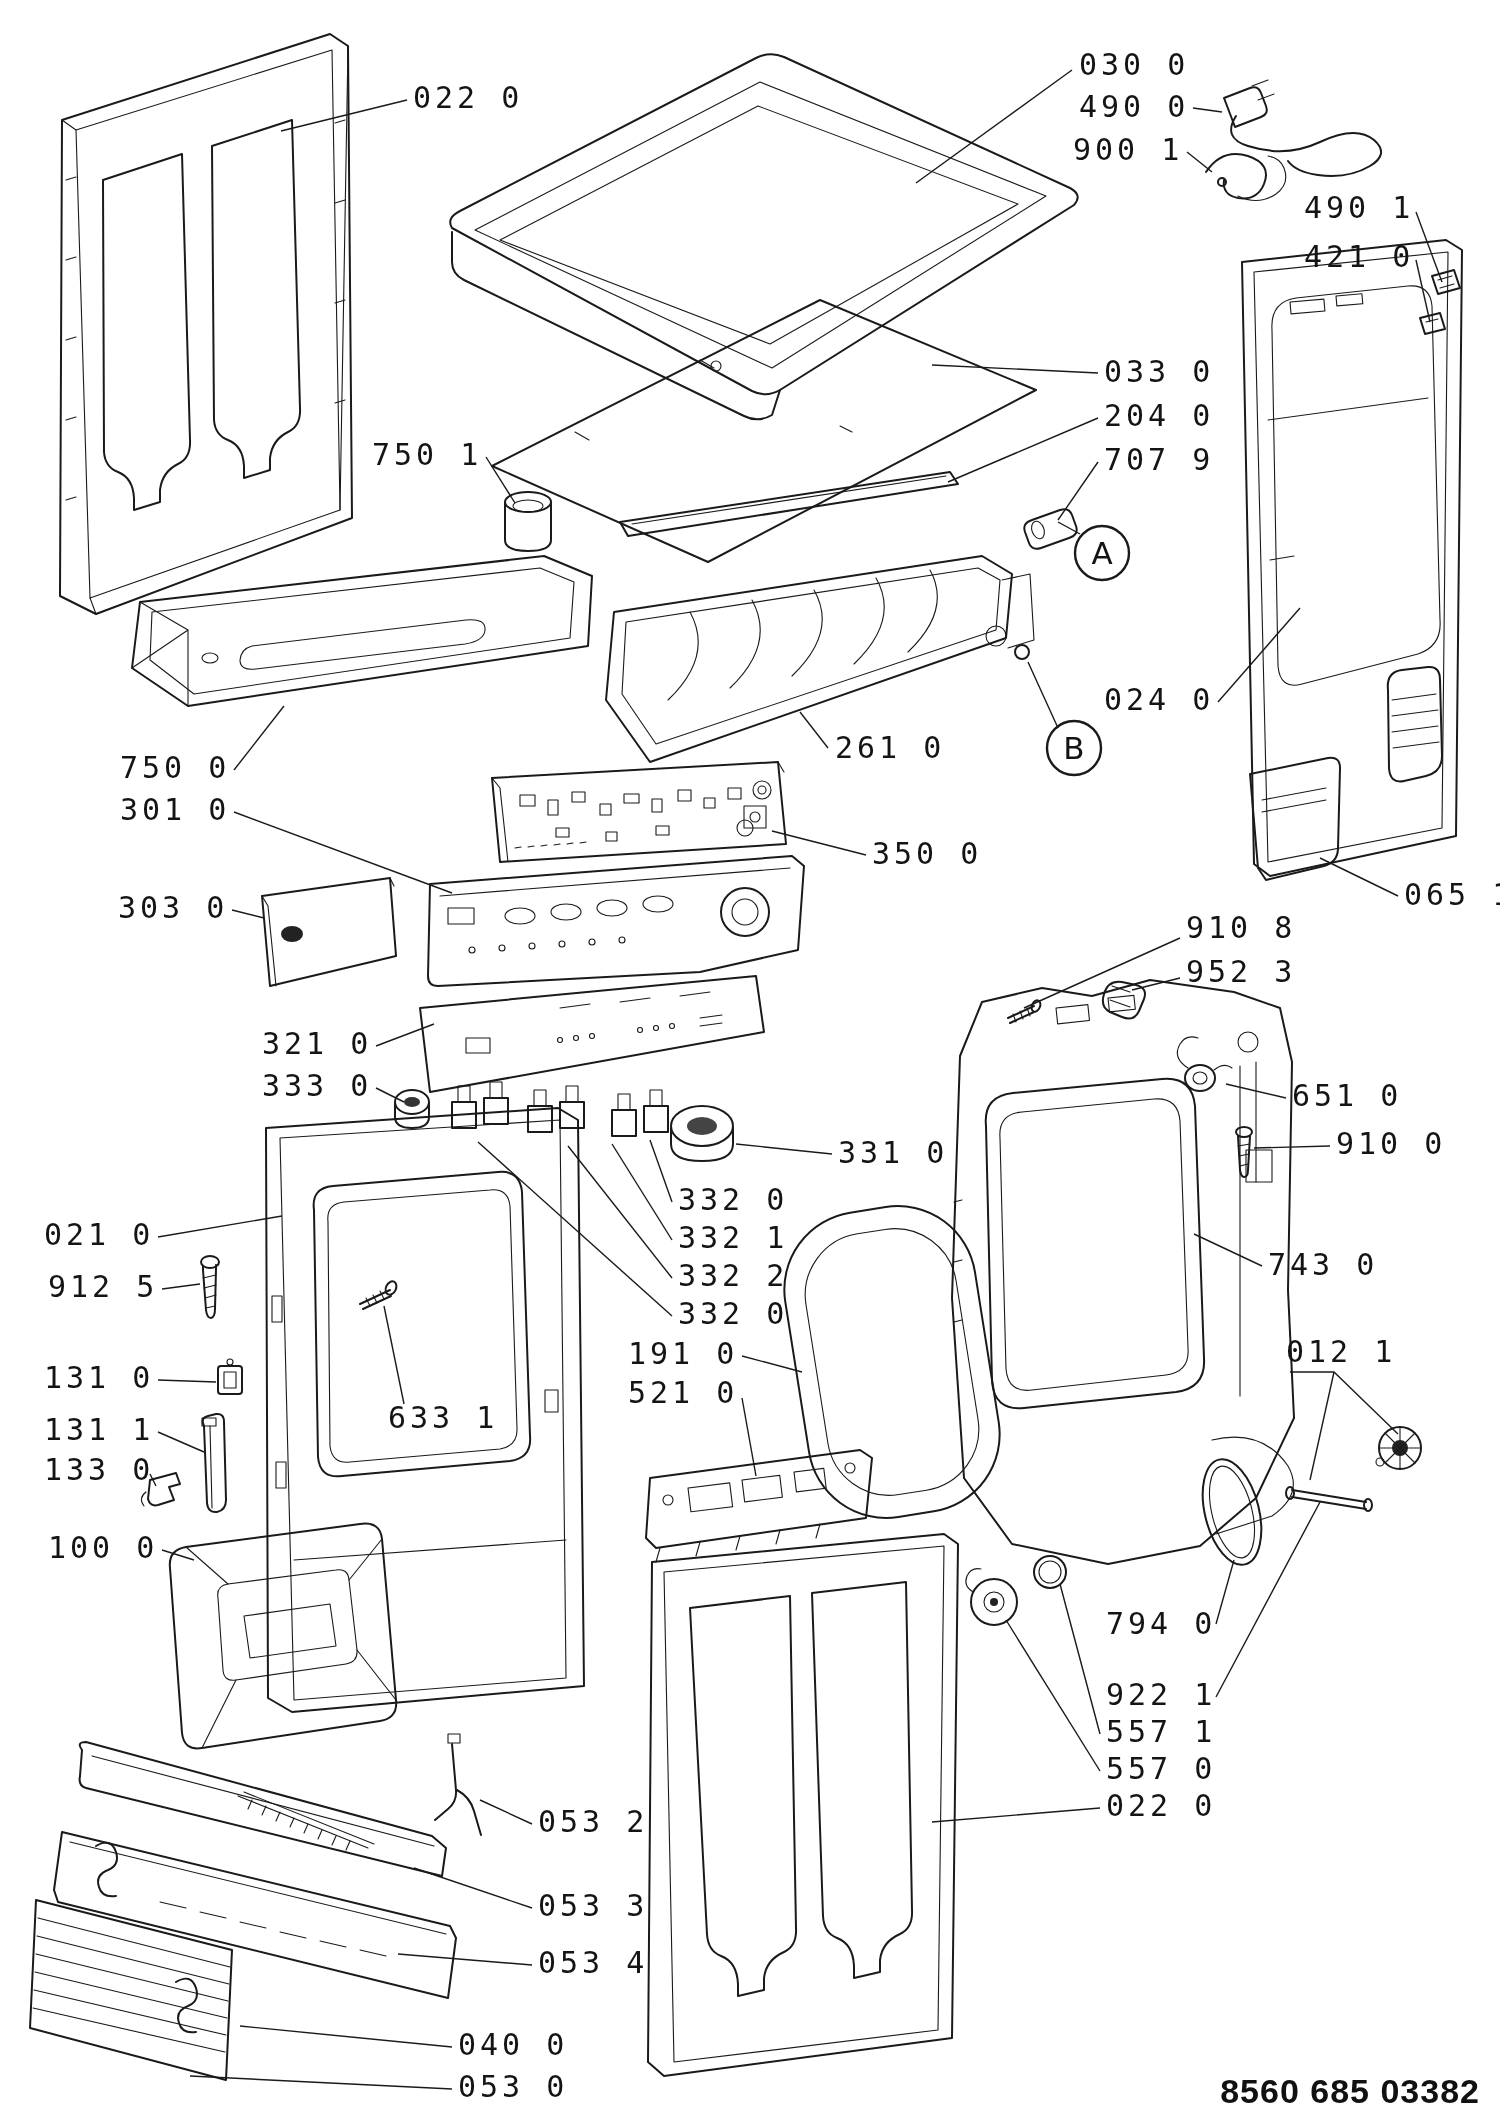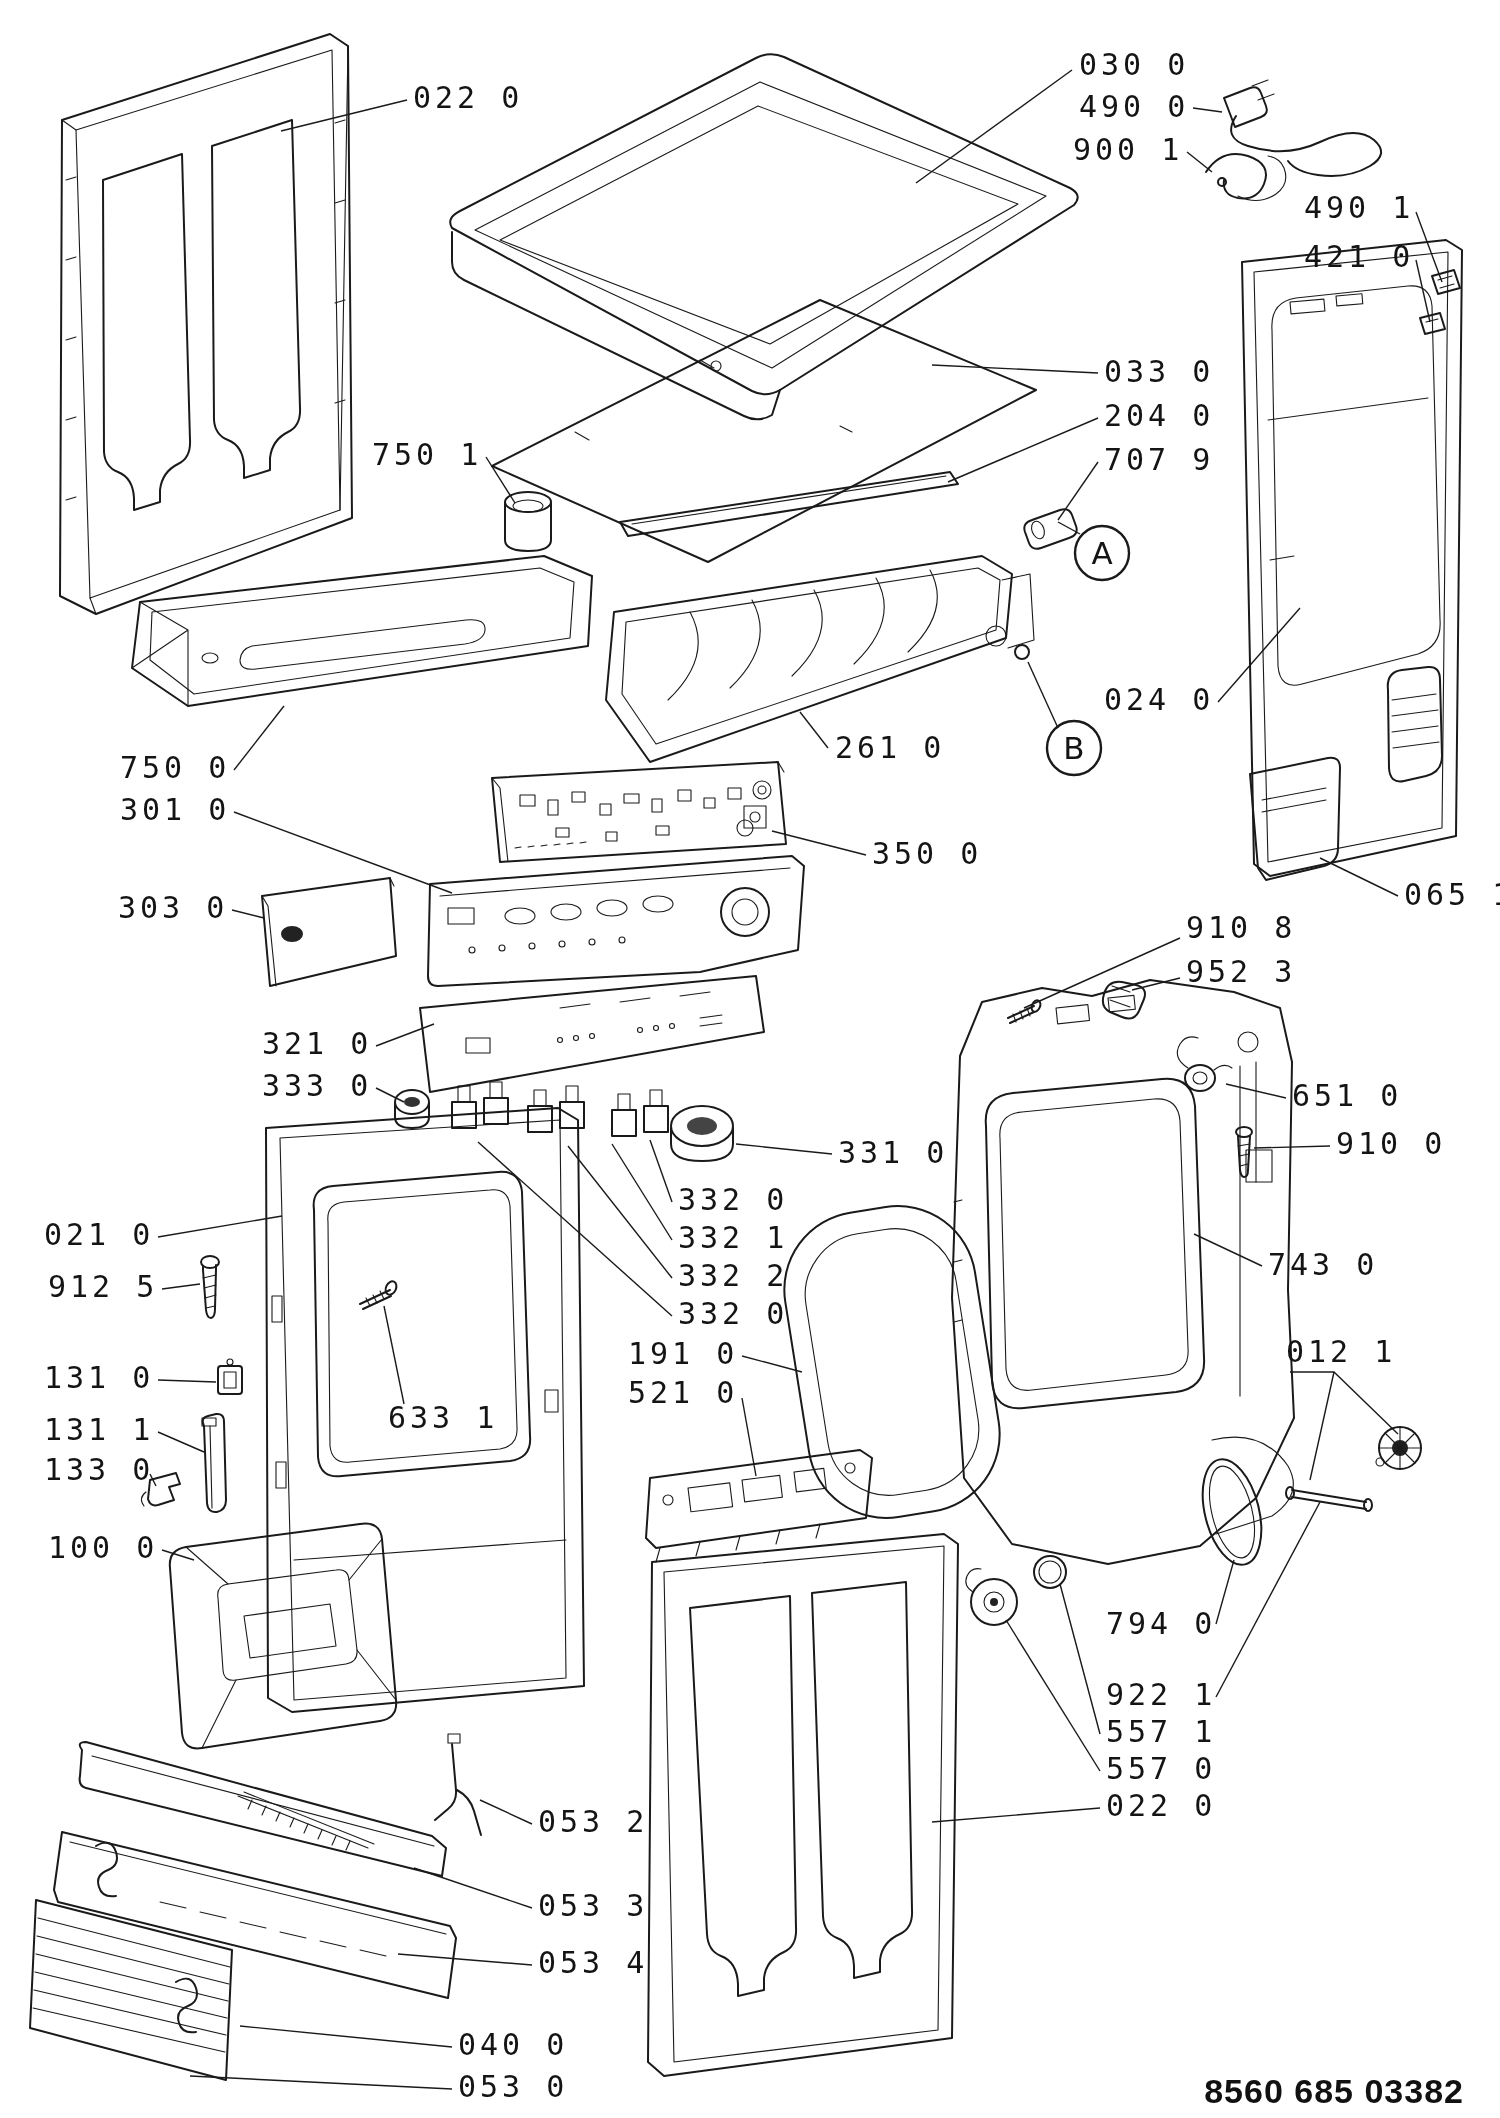--- a/index.html
+++ b/index.html
@@ -4,21 +4,21 @@
 <style>
   html,body{margin:0;padding:0;background:#e8e8e8;}
   .page{position:relative;width:1500px;height:2118px;background:#ffffff;margin:0 auto;overflow:hidden;}
   svg{position:absolute;left:0;top:0;}
   .ln path,.ln rect,.ln circle,.ln ellipse,.ln line{fill:none;stroke:#1a1a1a;stroke-width:2;stroke-linejoin:round;stroke-linecap:round;}
   .ln .thin{stroke-width:1.1;}
   .leader{fill:none;stroke:#1a1a1a;stroke-width:1.4;}
   .plabel{font-family:"DejaVu Sans Mono",monospace;font-size:30px;letter-spacing:4px;fill:#141414;}
   .callout-circle{fill:none;stroke:#1a1a1a;stroke-width:2.4;}
   .callout-letter{font-family:"DejaVu Sans",sans-serif;font-size:31px;fill:#141414;text-anchor:middle;}
-  .doc-number{position:absolute;right:36px;top:2072px;font-family:"Liberation Sans",sans-serif;font-weight:bold;font-size:34px;color:#111;letter-spacing:1px;}
+  .doc-number{position:absolute;right:20px;top:2072px;font-family:"Liberation Sans",sans-serif;font-weight:bold;font-size:34px;color:#111;letter-spacing:1px;}
 </style>
 </head>
 <body>
 
 <div class="page">
 
 <svg width="1500" height="2118" viewBox="0 0 1500 2118">
 
   <g class="ln">
     <path d="M62,120 L330,34 L348,46 L352,518 L96,614 L60,596 Z"></path>

